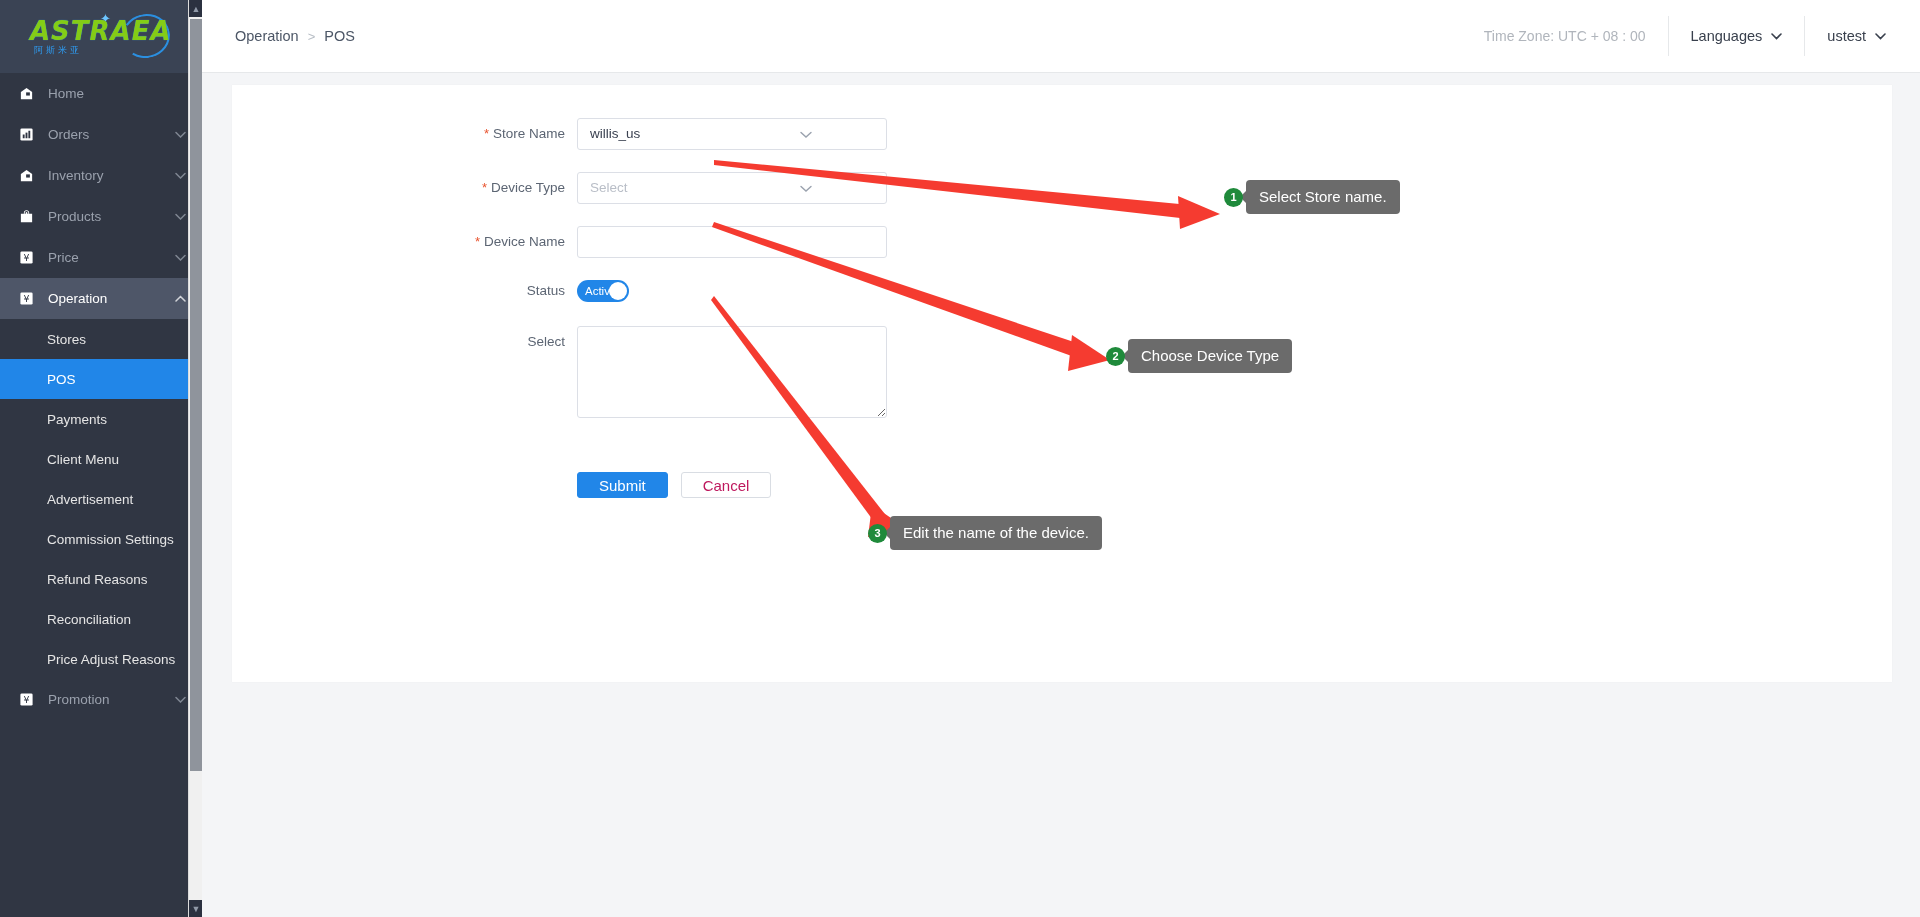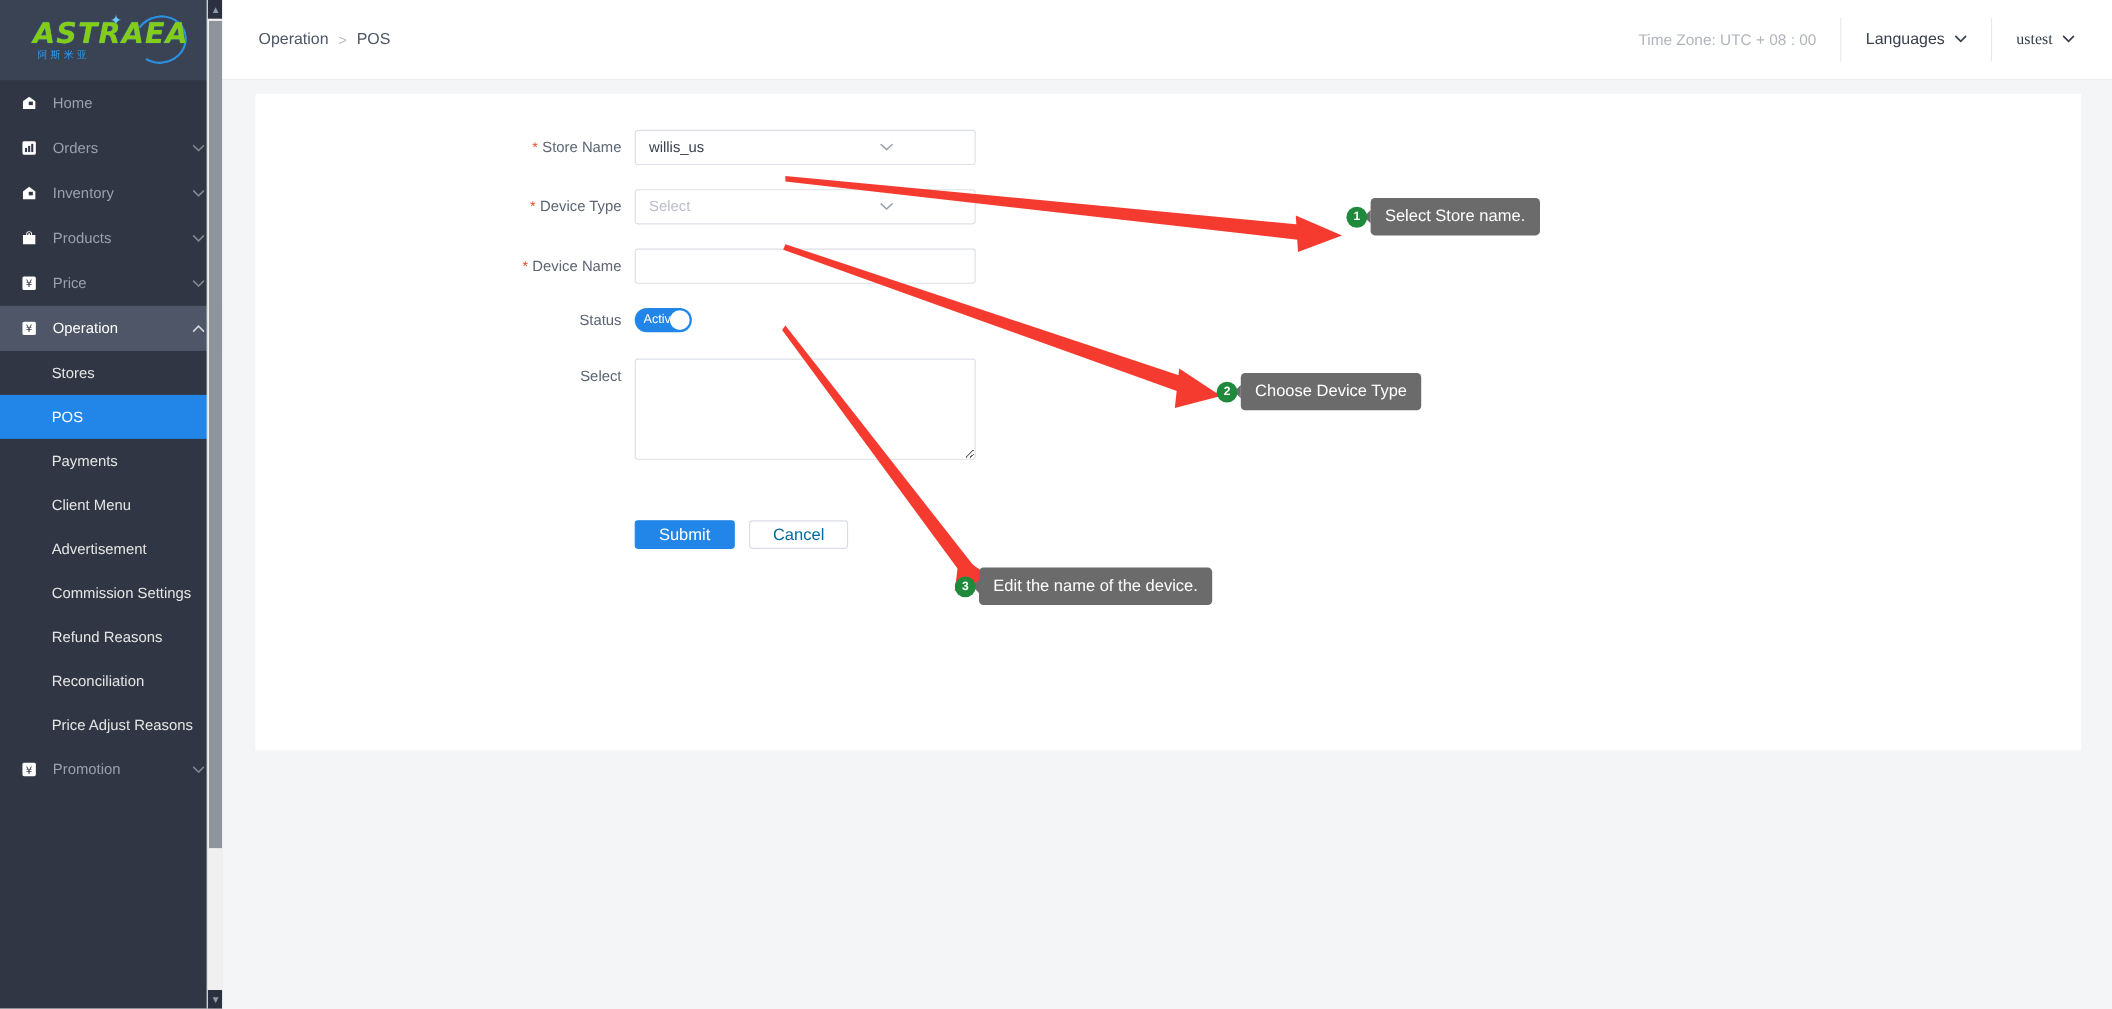--- a/index.html
+++ b/index.html
@@ -111,21 +111,21 @@
   }
   #tz {
     color: #b0b5bc; font-size: 14px; padding: 0 22px;
   }
   .hdr-menu {
     display: flex; align-items: center; gap: 9px;
     padding: 0 22px; height: 40px;
     border-left: 1px solid #e6e8ea;
     font-size: 14.5px; color: #39404d; cursor: pointer;
   }
-  .hdr-menu:last-child { padding-right: 34px; font-family: Liberation Serif, serif; }
+  .hdr-menu:last-child { padding-right: 34px; }
   .chev-sm { font-size: 10px; color: #5a626e; }
 
   
   #content-bg {
     position: absolute; left: 202px; top: 73px;
     width: 1718px; height: 844px; background: #f4f5f7;
   }
   #panel {
     position: absolute; left: 232px; top: 85px;
     width: 1660px; height: 597px;
@@ -188,21 +188,21 @@
     width: 18px; height: 18px; border-radius: 50%;
     background: #ffffff;
   }
   #actions { display: flex; gap: 13px; margin: 50px 0 0 345px; }
   .btn {
     height: 26px; padding: 0 21px; border-radius: 3px;
     font-size: 15px; cursor: pointer; border: 1px solid transparent;
     display: flex; align-items: center;
   }
   .btn-primary { background: #2186e8; color: #fff; border-color: #2186e8; }
-  .btn-default { background: #fff; color: #0369a1; border-color: #d9dde3; }
+  .btn-default { background: #fff; color: #be185d; border-color: #d9dde3; }
 
   
   #overlay {
     position: absolute; left: 0; top: 0;
     width: 1920px; height: 917px; pointer-events: none;
   }
   .callout {
     position: absolute; display: flex; align-items: center;
     pointer-events: none;
   }

